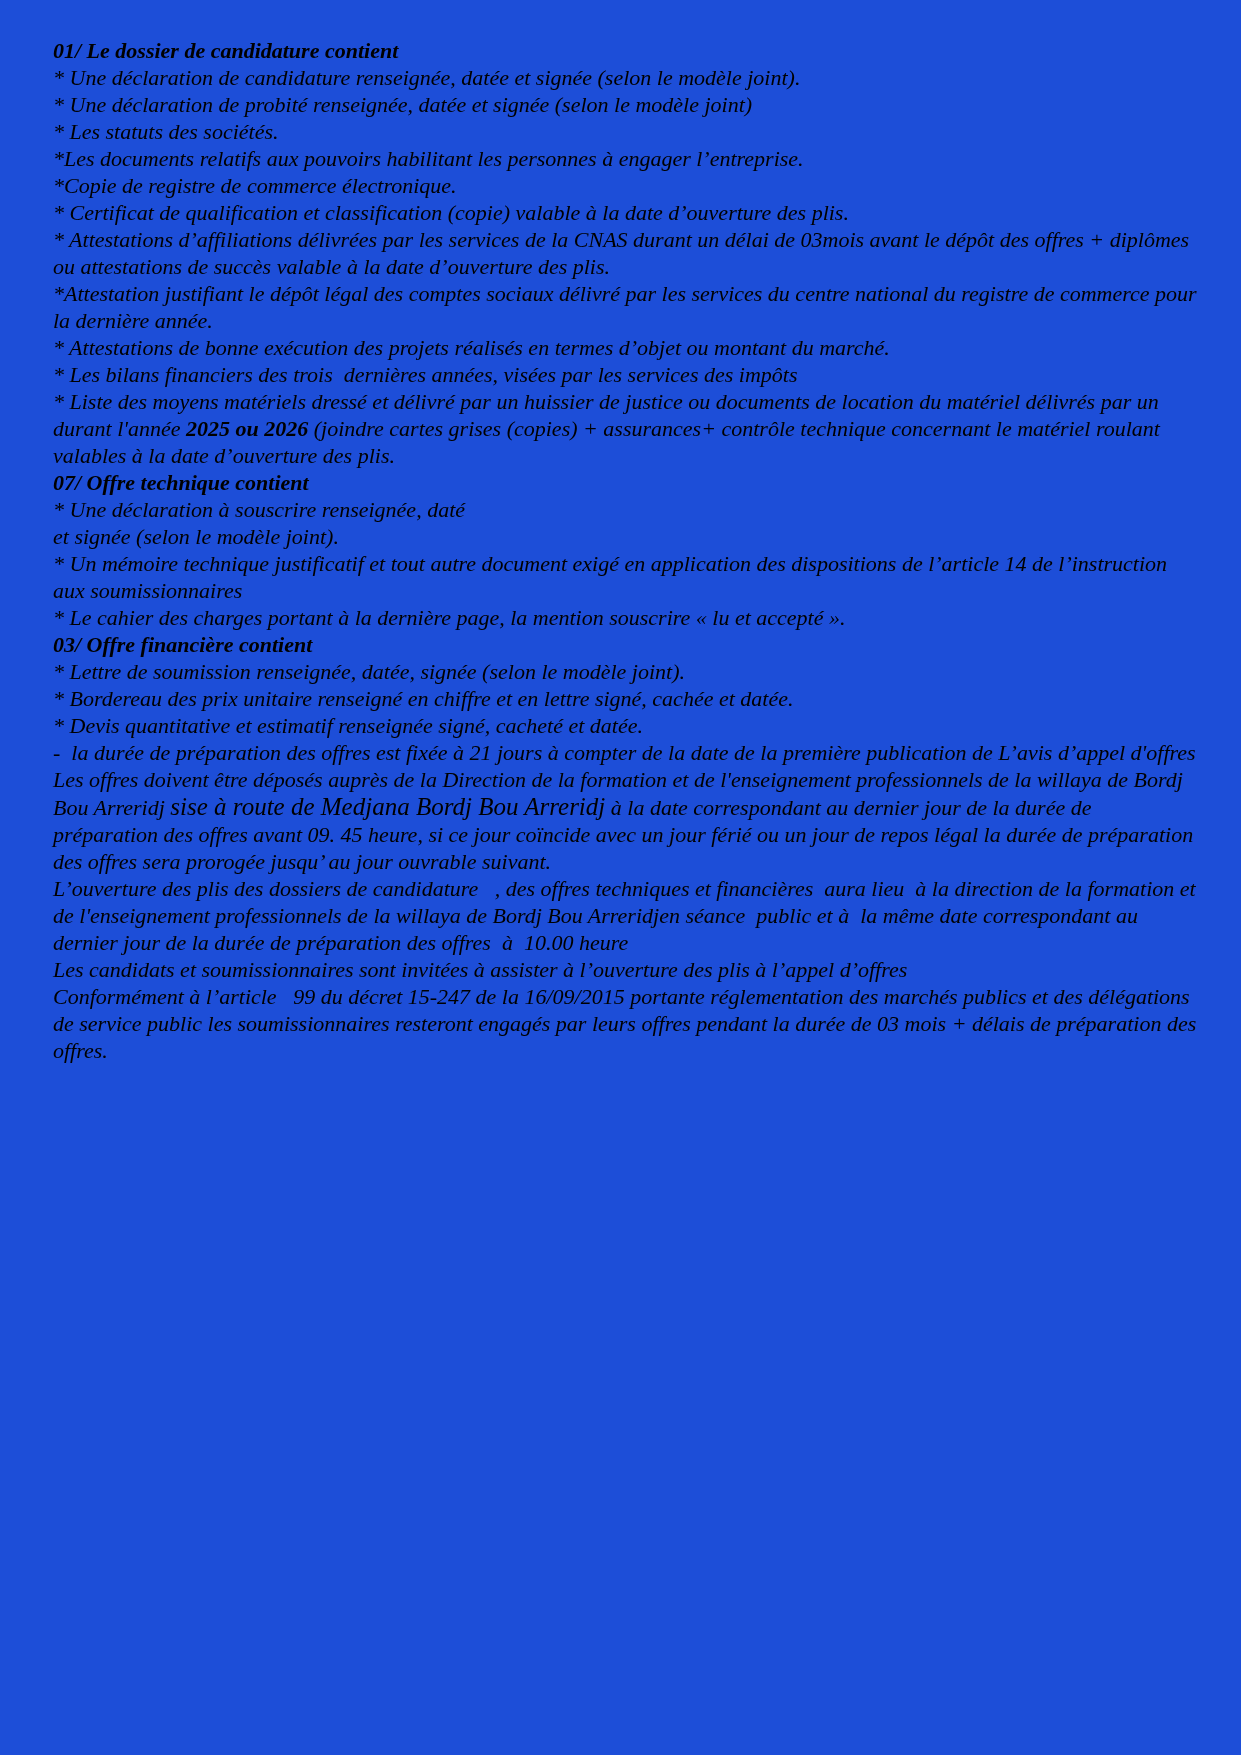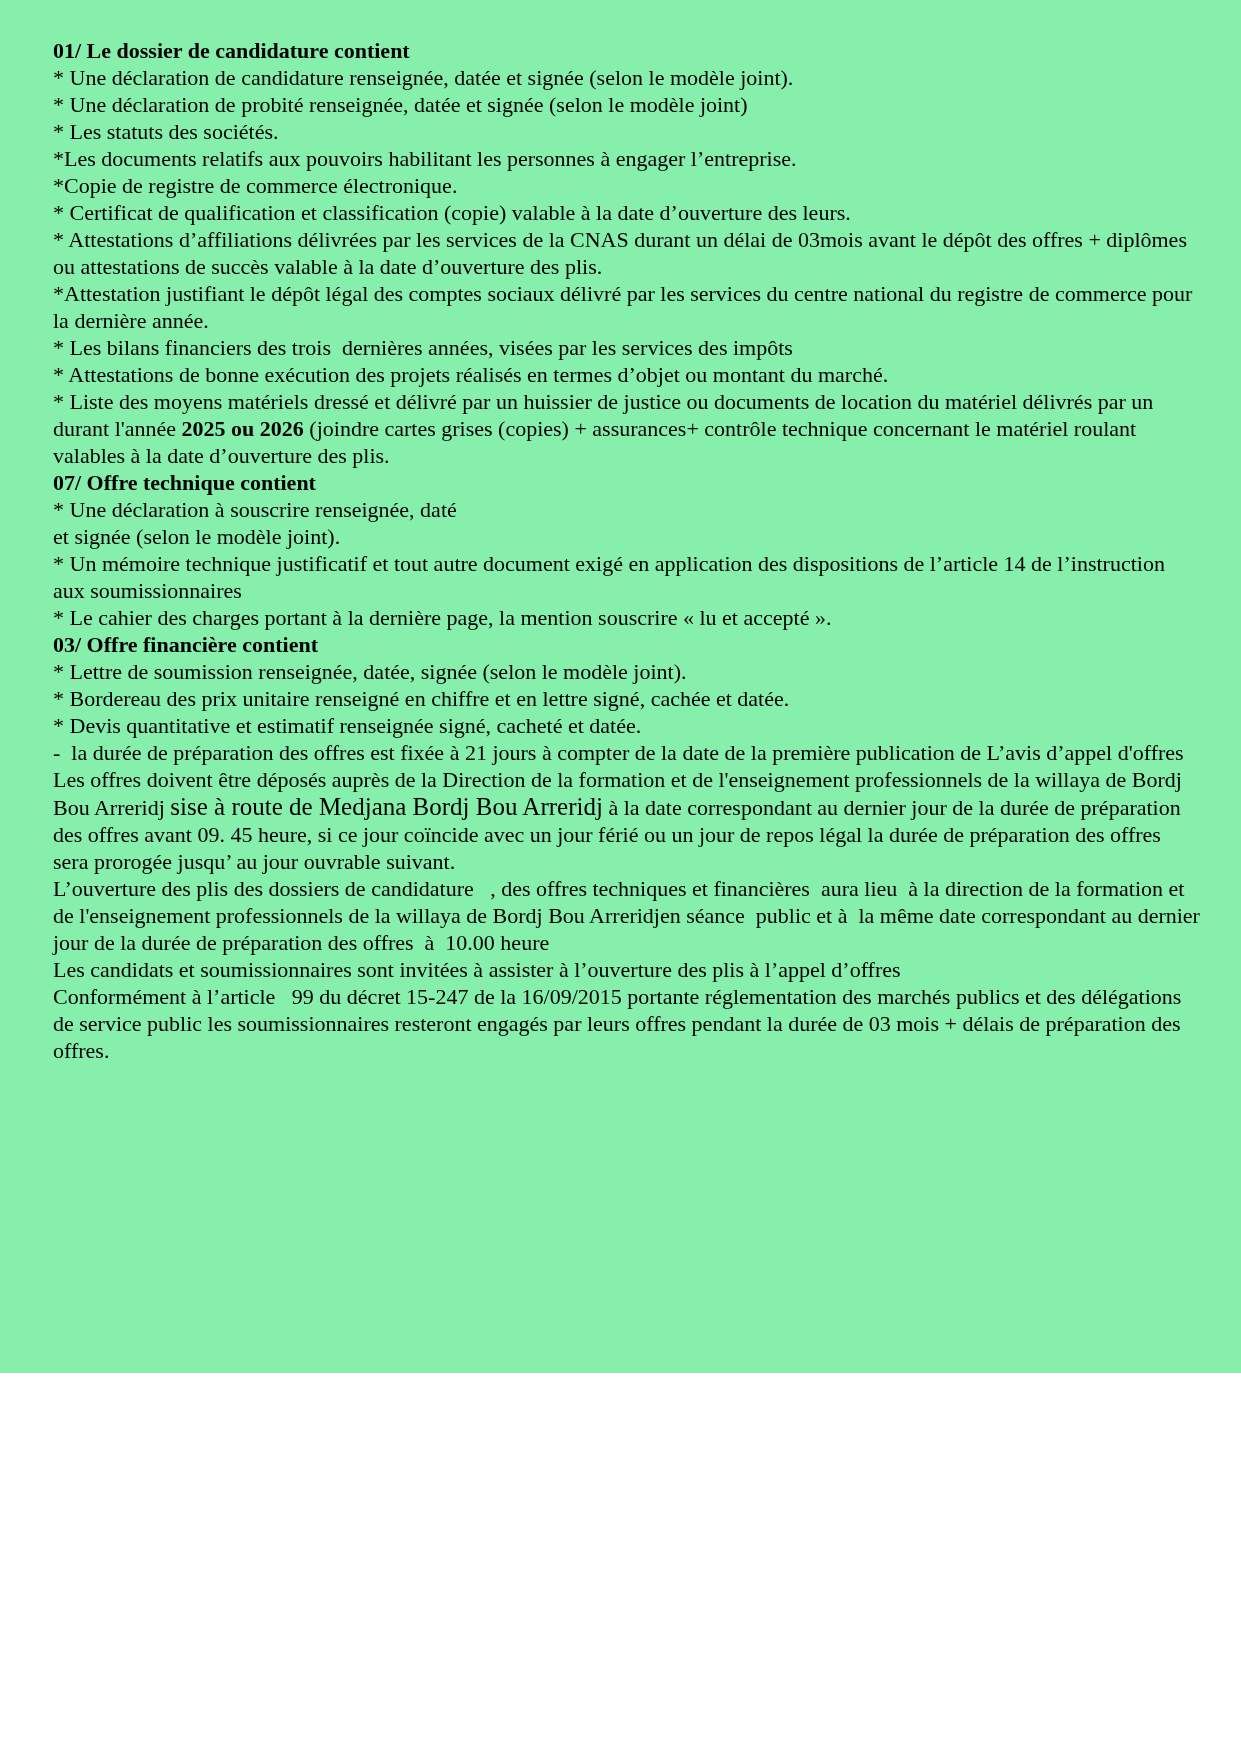--- a/index.html
+++ b/index.html
@@ -1,28 +1,29 @@
 <!DOCTYPE html>
 <html lang="fr"><head>
 <meta charset="utf-8">
 <title>Avis d'appel d'offres</title>
 <style>
   * { margin: 0; padding: 0; box-sizing: border-box; }
   html, body { background: #ffffff; }
   .page {
     position: relative;
     width: 1241px;
-    height: 1373px;
+    height: 1755px;
     margin: 0 auto;
-    background: #86efac;
+    background: #1d4ed8;
     color: #000000;
     font-family: "Liberation Serif", "DejaVu Serif", serif;
     font-size: 22px;
     line-height: 27px;
     overflow: hidden;
+    font-style: italic;
   }
   .content {
     position: absolute;
     left: 53px;
     top: 37px;
     width: 1148px;
   }
   .content p, .content h2 {
     white-space: pre-wrap;
     margin: 0;
@@ -52,25 +53,25 @@
 <div class="page">
   <div class="content">
 
     <section>
       <h2 class="sec-heading">01/ Le dossier de candidature contient</h2>
       <p>* Une déclaration de candidature renseignée, datée et signée (selon le modèle joint).</p>
       <p>* Une déclaration de probité renseignée, datée et signée (selon le modèle joint)</p>
       <p>* Les statuts des sociétés.</p>
       <p>*Les documents relatifs aux pouvoirs habilitant les personnes à engager l’entreprise.</p>
       <p>*Copie de registre de commerce électronique.</p>
-      <p>* Certificat de qualification et classification (copie) valable à la date d’ouverture des leurs.</p>
+      <p>* Certificat de qualification et classification (copie) valable à la date d’ouverture des plis.</p>
       <p>* Attestations d’affiliations délivrées par les services de la CNAS durant un délai de 03mois avant le dépôt des offres + diplômes ou attestations de succès valable à la date d’ouverture des plis.</p>
       <p>*Attestation justifiant le dépôt légal des comptes sociaux délivré par les services du centre national du registre de commerce pour la dernière année.</p>
+      <p class="gap">* Attestations de bonne exécution des projets réalisés en termes d’objet ou montant du marché.</p>
       <p class="gap">* Les bilans financiers des trois  dernières années, visées par les services des impôts</p>
-      <p class="gap">* Attestations de bonne exécution des projets réalisés en termes d’objet ou montant du marché.</p>
       <p class="gap"><span>* Liste des moyens matériels dressé et délivré par un huissier de justice ou documents de location du matériel délivrés par un durant l'année </span><span class="bold-inline">2025 ou 2026</span><span> (joindre cartes grises (copies) + assurances+ contrôle technique concernant le matériel roulant valables à la date d’ouverture des plis.</span></p>
     </section>
 
     <section>
       <h2 class="sec-heading gap">07/ Offre technique contient</h2>
       <p>* Une déclaration à souscrire renseignée, daté</p>
       <p>et signée (selon le modèle joint).</p>
       <p>* Un mémoire technique justificatif et tout autre document exigé en application des dispositions de l’article 14 de l’instruction aux soumissionnaires</p>
       <p>* Le cahier des charges portant à la dernière page, la mention souscrire « lu et accepté ».</p>
     </section>

